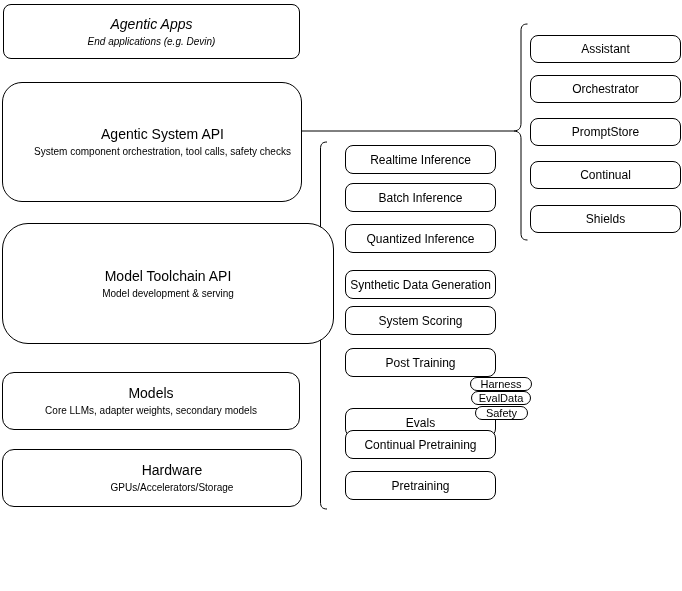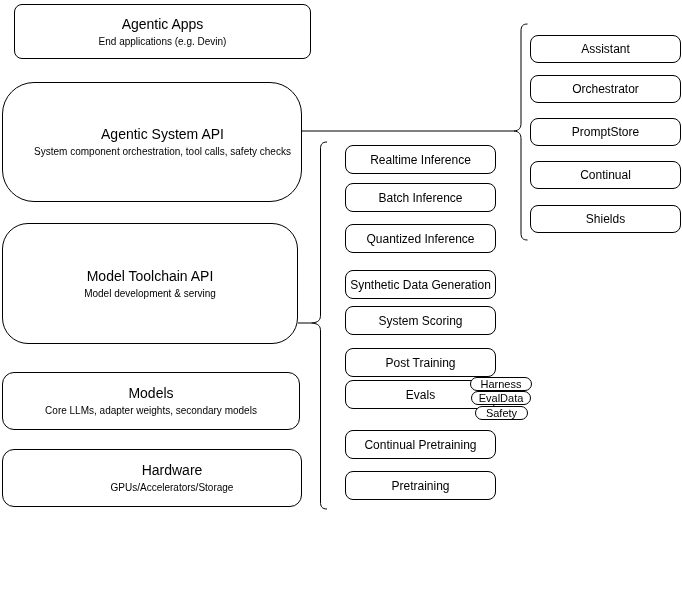--- a/index.html
+++ b/index.html
@@ -73,31 +73,31 @@
 
 <div id="canvas">
 
   <svg id="connector-layer" viewBox="0 0 682 591" xmlns="http://www.w3.org/2000/svg">
     <path d="M302,131 L514,131" stroke="#000000" stroke-width="1" fill="none"></path>
     <path d="M527.5,24 C522.5,24 521,26.5 521,31 L521,123 C521,127.5 519.5,130.5 514,131 C519.5,131.5 521,134.5 521,139 L521,233 C521,237.5 522.5,240 527.5,240" stroke="#000000" stroke-width="1" fill="none"></path>
     <path d="M298,323 L311.5,323" stroke="#000000" stroke-width="1" fill="none"></path>
     <path d="M327,142 C322,142 320.5,144.5 320.5,149 L320.5,315 C320.5,319.5 319,322.5 311.5,323 C319,323.5 320.5,326.5 320.5,331 L320.5,502 C320.5,506.5 322,509 327,509" stroke="#000000" stroke-width="1" fill="none"></path>
   </svg>
 
-  <div class="node lbox" style="left:14px; top:4px; width:297px; height:55px; border-radius:8px;">
+  <div class="node lbox" style="left:3px; top:4px; width:297px; height:55px; border-radius:8px;font-style:italic;">
     <div class="box-title">Agentic Apps</div>
     <div class="box-sub">End applications (e.g. Devin)</div>
   </div>
 
-  <div class="node lbox" style="left:2px; top:82px; width:300px; height:120px; border-radius:32px;padding-left:21px;">
+  <div class="node lbox" style="left:2px; top:82px; width:300px; height:120px; border-radius:20px;padding-left:21px;">
     <div class="box-title">Agentic System API</div>
     <div class="box-sub">System component orchestration, tool calls, safety checks</div>
   </div>
 
-  <div class="node lbox" style="left:2px; top:223px; width:296px; height:121px; border-radius:26px;">
+  <div class="node lbox" style="left:2px; top:223px; width:332px; height:121px; border-radius:26px;">
     <div class="box-title">Model Toolchain API</div>
     <div class="box-sub">Model development &amp; serving</div>
   </div>
 
   <div class="node lbox" style="left:2px; top:372px; width:298px; height:58px; border-radius:12px;">
     <div class="box-title">Models</div>
     <div class="box-sub">Core LLMs, adapter weights, secondary models</div>
   </div>
 
   <div class="node lbox" style="left:2px; top:449px; width:300px; height:58px; border-radius:12px;padding-left:40px;">
@@ -105,21 +105,21 @@
     <div class="box-sub">GPUs/Accelerators/Storage</div>
   </div>
 
 
   <div class="node mbox" style="top:145px;">Realtime Inference</div>
   <div class="node mbox" style="top:183px;">Batch Inference</div>
   <div class="node mbox" style="top:224px;">Quantized Inference</div>
   <div class="node mbox" style="top:270px;">Synthetic Data Generation</div>
   <div class="node mbox" style="top:306px;">System Scoring</div>
   <div class="node mbox" style="top:348px;">Post Training</div>
-  <div class="node mbox" style="top:380px;text-align:right;">Evals</div>
+  <div class="node mbox" style="top:408px;text-align:right;">Evals</div>
   <div class="node mbox" style="top:430px;">Continual Pretraining</div>
   <div class="node mbox" style="top:471px;">Pretraining</div>
 
   <div class="pill" style="left:470px; top:377px; width:62px; height:14px;">Harness</div>
   <div class="pill" style="left:471px; top:391px; width:60px; height:14px;">EvalData</div>
   <div class="pill" style="left:475px; top:406px; width:53px; height:14px;">Safety</div>
 
   <div class="node rbox" style="top:35px;">Assistant</div>
   <div class="node rbox" style="top:75px;">Orchestrator</div>
   <div class="node rbox" style="top:118px;">PromptStore</div>

